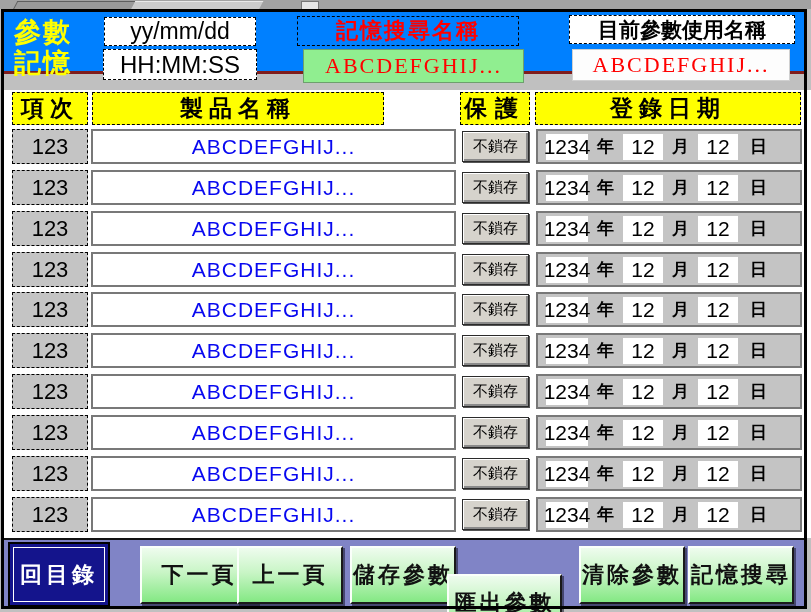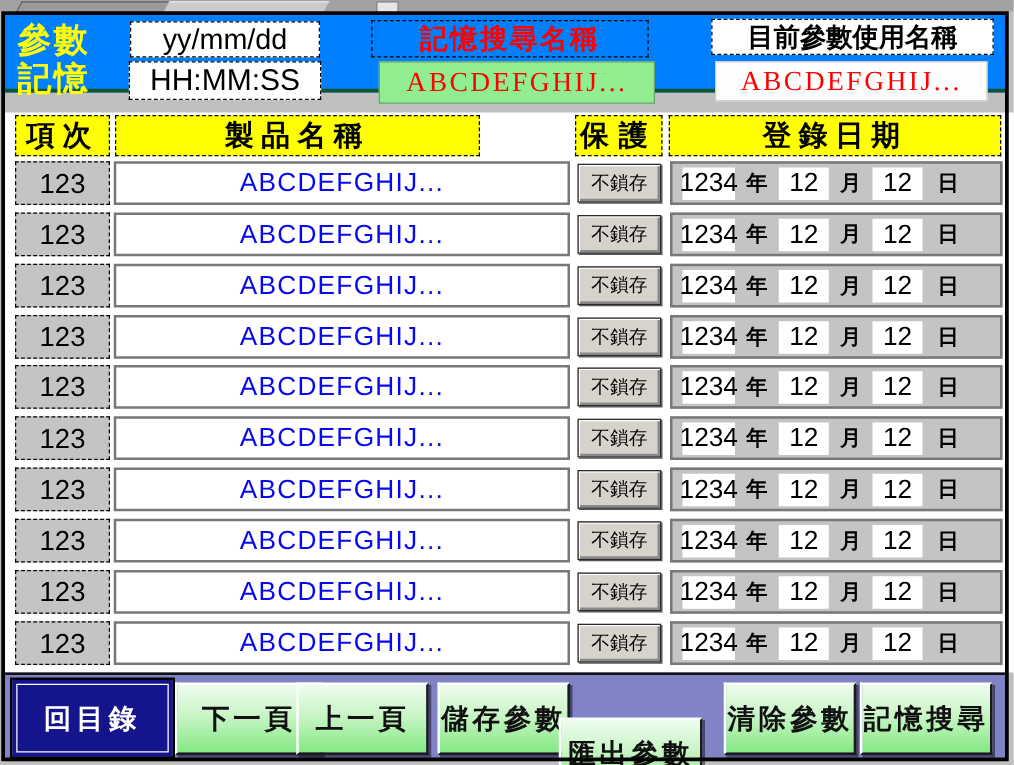--- a/index.html
+++ b/index.html
@@ -11,21 +11,21 @@
   
   .top-strip{position:absolute;left:0;top:0;width:811px;height:9px;background:#a2a2a2;}
   .tab1{position:absolute;left:15px;top:1px;width:118px;height:8px;background:#9a9a9a;border:1px solid #5f5f5f;border-bottom:none;transform:skewX(-28deg);}
   .tab2{position:absolute;left:133px;top:1px;width:128px;height:8px;background:#cscsc;background:#cbcbcb;border-top:1px solid #e8e8e8;transform:skewX(-28deg);}
   .chip{position:absolute;left:301px;top:1px;width:16px;height:8px;background:#e6e6e6;border:1px solid #777;}
 
   
   .win-border{position:absolute;left:1px;top:9px;width:806px;height:600px;border:3px solid #000;box-sizing:border-box;pointer-events:none;z-index:50;}
 
   
-  .header-bar{position:absolute;left:4px;top:12px;width:800px;height:62px;background:#0080ff;border-bottom:3px solid #14532d;box-sizing:border-box;}
+  .header-bar{position:absolute;left:4px;top:12px;width:800px;height:62px;background:#0080ff;border-bottom:3px solid #7f1d1d;box-sizing:border-box;}
   .app-title{position:absolute;left:10px;top:5px;color:#ffff00;font-weight:bold;font-size:27px;line-height:31px;letter-spacing:2px;}
   .dash-box{position:absolute;border:1px dashed #000;display:flex;align-items:center;justify-content:center;box-sizing:border-box;}
   .date-box{left:100px;top:5px;width:152px;height:29px;background:#fff;font-size:23px;color:#000;}
   .time-box{left:99px;top:37px;width:154px;height:31px;background:#fff;font-size:24px;color:#000;}
   .search-label{left:293px;top:4px;width:222px;height:30px;background:transparent;color:#ff0000;font-weight:bold;font-size:22px;letter-spacing:2px;}
   .current-label{left:565px;top:3px;width:226px;height:29px;background:#fff;color:#000;font-weight:bold;font-size:21px;}
   .value-box{position:absolute;display:flex;align-items:center;justify-content:center;box-sizing:border-box;color:#ff0000;font-size:22px;letter-spacing:2px;}
   .search-value{left:299px;top:37px;width:221px;height:34px;background:#90ee90;border:1px solid #6da06d;}
   .current-value{left:568px;top:37px;width:218px;height:32px;background:#fdfdfd;border:1px solid #d0d0d0;}
 
@@ -43,21 +43,21 @@
   .protect-btn{position:absolute;left:458px;top:2px;width:67px;height:31px;background:#d6d3cc;border:1px solid #2b2b2b;box-sizing:border-box;box-shadow:inset 1px 1px 0 #ffffff,inset -2px -2px 0 #8a8a8a,1px 1px 0 #555;display:flex;align-items:center;justify-content:center;font-size:15px;color:#000;}
   .date-panel{position:absolute;left:532px;top:0;width:266px;height:35px;background:#c4c4c4;border:2px solid #787878;box-sizing:border-box;display:flex;align-items:center;padding:0 8px;}
   .num-box{background:#fff;display:flex;align-items:center;justify-content:center;font-size:21px;color:#000;height:26px;}
   .year-box{width:42px;}
   .mmdd-box{width:40px;}
   .unit{font-family:"Liberation Serif",serif;font-weight:bold;font-size:17px;color:#000;margin:0 9px;}
   .unit.last{margin-right:0;margin-left:12px;}
 
   
   .bottom-bar{position:absolute;left:4px;top:538px;width:800px;height:71px;background:#8084c6;border-top:2px solid #111;box-sizing:border-box;}
-  .home-btn{position:absolute;left:4px;top:2px;width:132px;height:65px;border:2px solid #000;background:#ccd0dd;padding:0;box-sizing:border-box;cursor:pointer;}
+  .home-btn{position:absolute;left:4px;top:2px;width:102px;height:65px;border:2px solid #000;background:#ccd0dd;padding:0;box-sizing:border-box;cursor:pointer;}
   .home-mid{width:100%;height:100%;background:#14148c;box-sizing:border-box;padding:3px;}
   .home-inner{width:100%;height:100%;border:1px solid #fff;box-sizing:border-box;display:flex;align-items:center;justify-content:center;color:#fff;font-family:"Liberation Serif",serif;font-size:22px;font-weight:bold;letter-spacing:4px;}
   .green-btn{position:absolute;top:6px;height:58px;background:linear-gradient(180deg,#eefcee 0%,#c9f5c6 45%,#84e884 100%);border-top:2px solid #fafffa;border-left:2px solid #fafffa;border-right:2px solid #1a1a1a;border-bottom:2px solid #1a1a1a;box-shadow:2px 2px 0 rgba(20,20,40,.55);box-sizing:border-box;display:flex;align-items:center;justify-content:center;font-family:"Liberation Serif",serif;font-size:22px;font-weight:bold;color:#111;letter-spacing:3px;cursor:pointer;}
 </style>
 </head>
 <body>
 
 <div class="screen">
 
   <div class="top-strip">

